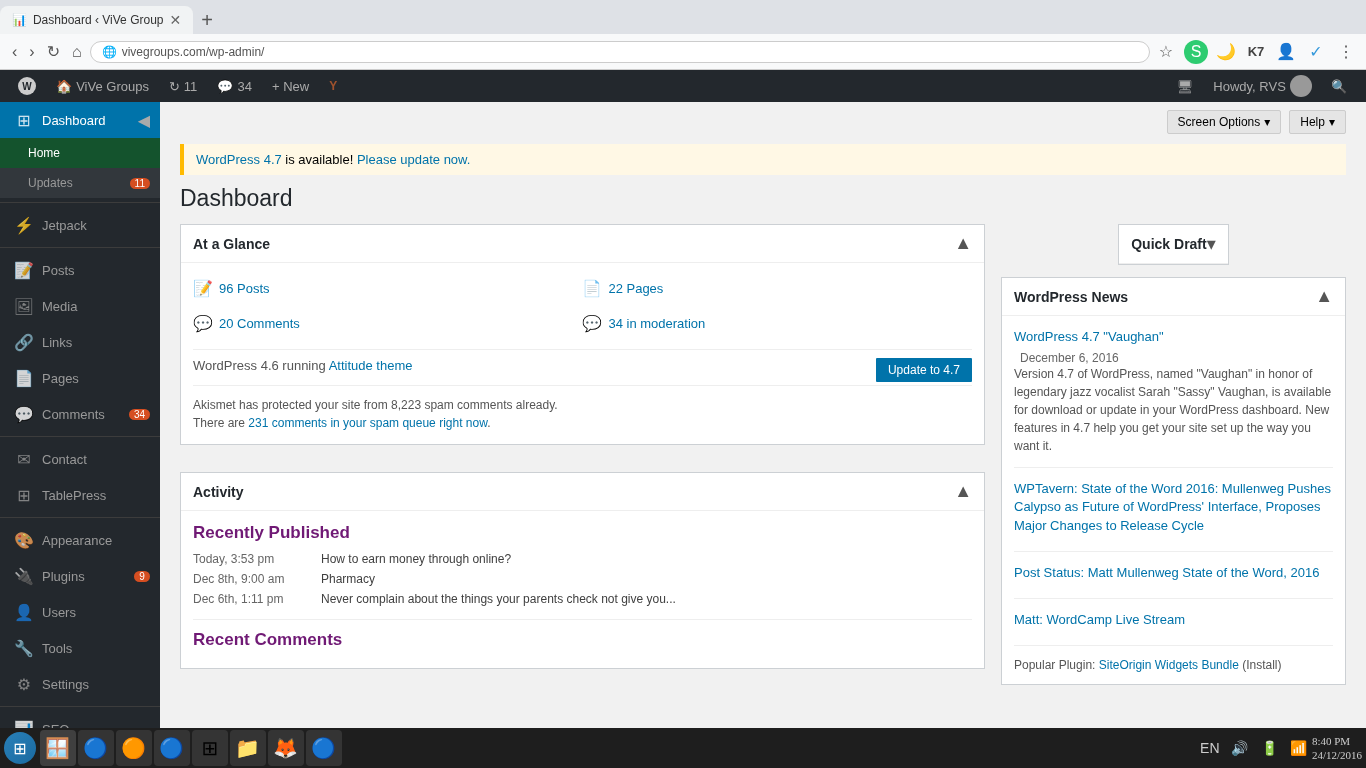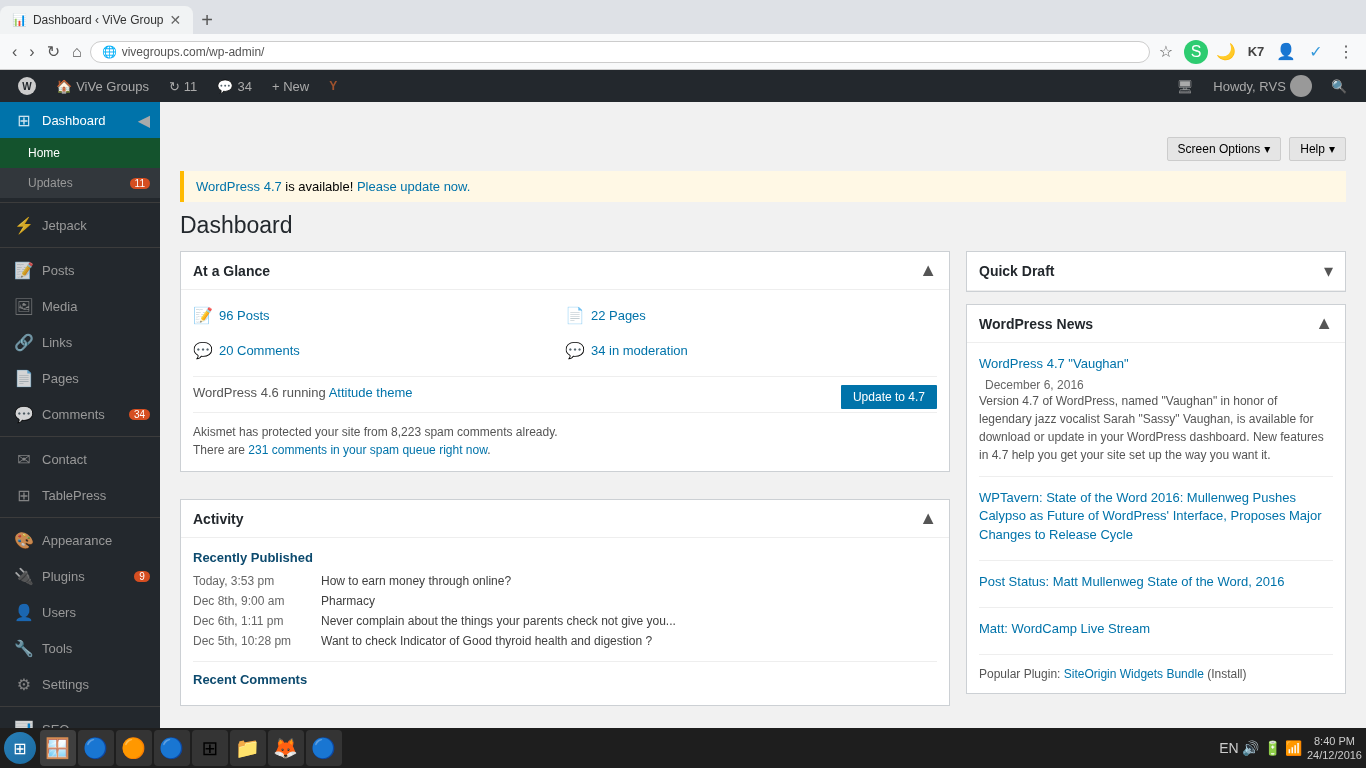--- a/index.html
+++ b/index.html
@@ -30,52 +30,52 @@
     .sidebar-menu-item { display: flex; align-items: center; gap: 8px; padding: 8px 10px 8px 14px; cursor: pointer; font-size: 13px; color: #999; text-decoration: none; }
     .sidebar-menu-item.active { background: #0073aa; color: white; }
     .sidebar-menu-item .menu-icon { width: 20px; height: 20px; display: flex; align-items: center; justify-content: center; font-size: 16px; opacity: 0.8; }
     .sidebar-menu-item .menu-badge { background: #d54e21; color: white; border-radius: 10px; padding: 0 5px; font-size: 10px; min-width: 16px; text-align: center; margin-left: auto; }
     .sidebar-submenu { background: #32373c; }
     .sidebar-submenu .sidebar-menu-item { padding-left: 28px; font-size: 12px; }
     .sidebar-submenu .sidebar-menu-item.active { background: #14532d; color: white; }
     .sidebar-separator { border-top: 1px solid #3c3c3c; margin: 4px 0; }
 
     
-    .main-content { flex: 1; overflow-y: auto; padding: 0; background: #f1f1f1; margin-top: 27px; }
+    .main-content { flex: 1; overflow-y: auto; padding: 0; background: #f1f1f1; }
     .content-header { padding: 8px 20px 0 20px; display: flex; justify-content: flex-end; gap: 8px; }
     .screen-options-btn, .help-btn { background: #e5e5e5; border: 1px solid #ccc; border-radius: 2px; padding: 4px 10px; font-size: 12px; cursor: pointer; display: flex; align-items: center; gap: 4px; }
 
     .update-notice { background: #fff8e5; border-left: 4px solid #ffba00; margin: 10px 20px; padding: 8px 12px; font-size: 13px; }
     .update-notice a { color: #0073aa; text-decoration: none; }
 
     .page-title { font-size: 23px; font-weight: 400; color: #23282d; margin: 8px 20px 12px 20px; }
 
     .dashboard-columns { display: flex; gap: 16px; padding: 0 20px 20px 20px; }
     .col-left { flex: 1; display: flex; flex-direction: column; gap: 27px; }
-    .col-right { width: 380px; display: flex; flex-direction: column; gap: 12px; }
+    .col-right { width: 345px; display: flex; flex-direction: column; gap: 12px; align-items: center; }
 
     
     .widget { background: white; border: 1px solid #ccd0d4; }
     .widget-header { padding: 8px 12px; border-bottom: 1px solid #eee; display: flex; justify-content: space-between; align-items: center; background: white; cursor: pointer; }
     .widget-header h2 { font-size: 14px; font-weight: 600; color: #23282d; }
     .widget-header .toggle-icon { color: #555; font-size: 18px; }
     .widget-body { padding: 12px; }
 
     
     .at-glance-stats { display: flex; flex-wrap: wrap; gap: 8px 0; margin-bottom: 12px; }
     .stat-item { width: 50%; display: flex; align-items: center; gap: 6px; font-size: 13px; color: #444; padding: 4px 0; }
     .stat-item a { color: #0073aa; text-decoration: none; display: flex; align-items: center; gap: 6px; }
     .glance-footer { font-size: 13px; color: #555; border-top: 1px solid #eee; padding-top: 8px; margin-top: 4px; }
     .glance-footer a { color: #0073aa; text-decoration: none; }
     .update-btn { background: #0073aa; color: white; border: none; padding: 5px 12px; cursor: pointer; font-size: 12px; border-radius: 1px; float: right; }
     .akismet-notice { font-size: 12px; color: #555; margin-top: 12px; border-top: 1px solid #eee; padding-top: 10px; line-height: 1.5; }
     .akismet-notice a { color: #0073aa; text-decoration: none; }
 
     
-    .activity-section-title { font-size: 13px; font-weight: 600; color: #0c4a6e; margin-bottom: 6px; }
+    .activity-section-title { font-size: 17px; font-weight: 600; color: #701a75; margin-bottom: 6px; }
     .activity-list { list-style: none; }
     .activity-item { display: flex; gap: 8px; padding: 3px 0; font-size: 12px; }
     .activity-date { color: #666; min-width: 120px; flex-shrink: 0; }
     .activity-link { color: #404040; text-decoration: none; }
     .section-divider { border-top: 1px solid #eee; margin: 10px 0; }
 
     
     .wp-news-item { margin-bottom: 12px; padding-bottom: 12px; border-bottom: 1px solid #eee; }
     .wp-news-item:last-child { border-bottom: none; margin-bottom: 0; }
     .wp-news-title { color: #0073aa; text-decoration: none; font-size: 13px; line-height: 1.4; display: block; margin-bottom: 4px; }
@@ -83,23 +83,23 @@
     .wp-news-excerpt { font-size: 12px; color: #555; line-height: 1.5; }
     .wp-news-popular { font-size: 12px; color: #555; }
     .wp-news-popular a { color: #0073aa; text-decoration: none; }
 
     
     .taskbar { background: #1e1e1e; height: 40px; display: flex; align-items: center; padding: 0 4px; }
     .taskbar-start { background: linear-gradient(135deg, #2980b9, #1a6aa0); border-radius: 50%; width: 32px; height: 32px; display: flex; align-items: center; justify-content: center; color: white; font-size: 16px; margin-right: 4px; cursor: pointer; }
     .taskbar-apps { display: flex; gap: 2px; align-items: center; }
     .taskbar-app { width: 36px; height: 36px; border-radius: 4px; display: flex; align-items: center; justify-content: center; cursor: pointer; background: rgba(255,255,255,0.1); }
     .taskbar-right { margin-left: auto; display: flex; align-items: center; gap: 4px; color: #ccc; font-size: 11px; }
-    .taskbar-time { text-align: center; line-height: 1.3; }
+    .taskbar-time { text-align: left; line-height: 1.3; font-family: Liberation Serif, serif; }
     .taskbar-icons { display: flex; gap: 4px; align-items: center; }
-    .taskbar-icon { color: #ccc; font-size: 14px; }
+    .taskbar-icon { color: #ccc; font-size: 14px; margin-left: 8px; }
 
     
     ::-webkit-scrollbar { width: 6px; }
     ::-webkit-scrollbar-track { background: #f1f1f1; }
     ::-webkit-scrollbar-thumb { background: #ccc; }
   </style>
 </head>
 <body>
 
 <div class="browser-chrome">
@@ -321,24 +321,20 @@
                 <a class="activity-link">How to earn money through online?</a>
               </li>
               <li class="activity-item">
                 <span class="activity-date">Dec 8th, 9:00 am</span>
                 <a class="activity-link">Pharmacy</a>
               </li>
               <li class="activity-item">
                 <span class="activity-date">Dec 6th, 1:11 pm</span>
                 <a class="activity-link">Never complain about the things your parents check not give you...</a>
               </li>
-              <li class="activity-item">
-                <span class="activity-date">Dec 5th, 10:28 pm</span>
-                <a class="activity-link">Want to check Indicator of Good thyroid health and digestion ?</a>
-              </li>
             </ul>
             <div class="section-divider"></div>
             <div class="activity-section-title">Recent Comments</div>
           </div>
         </div>
 
       </div>
 
       <div class="col-right">
 

